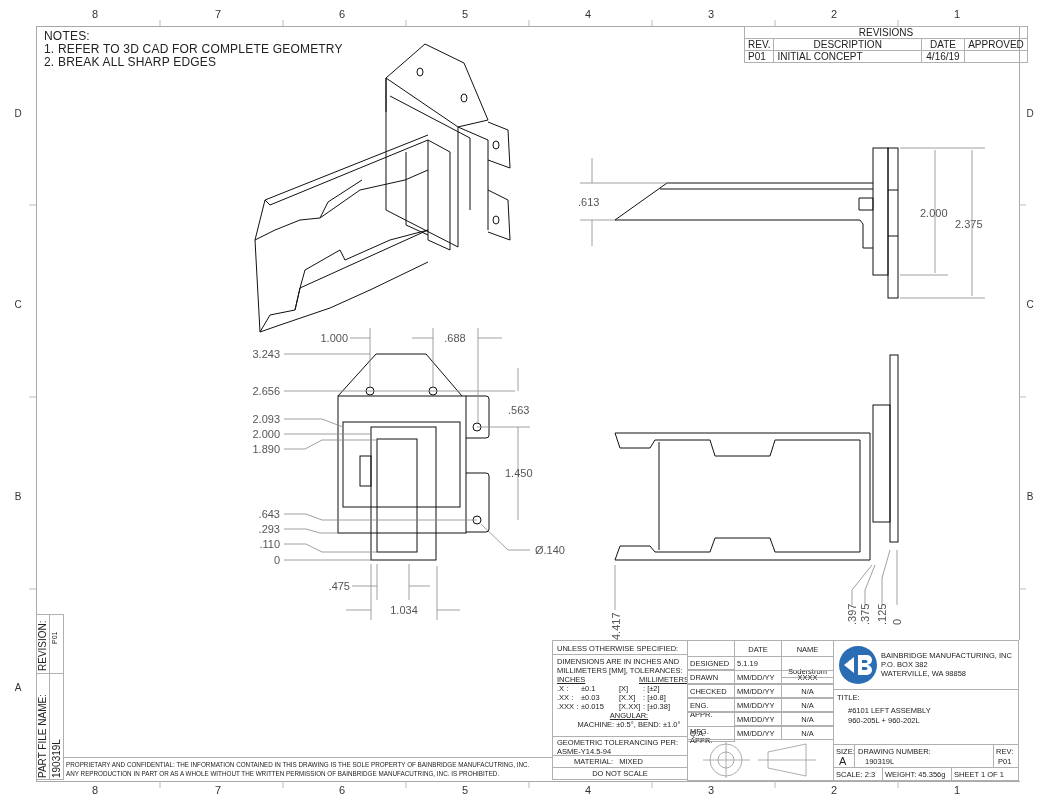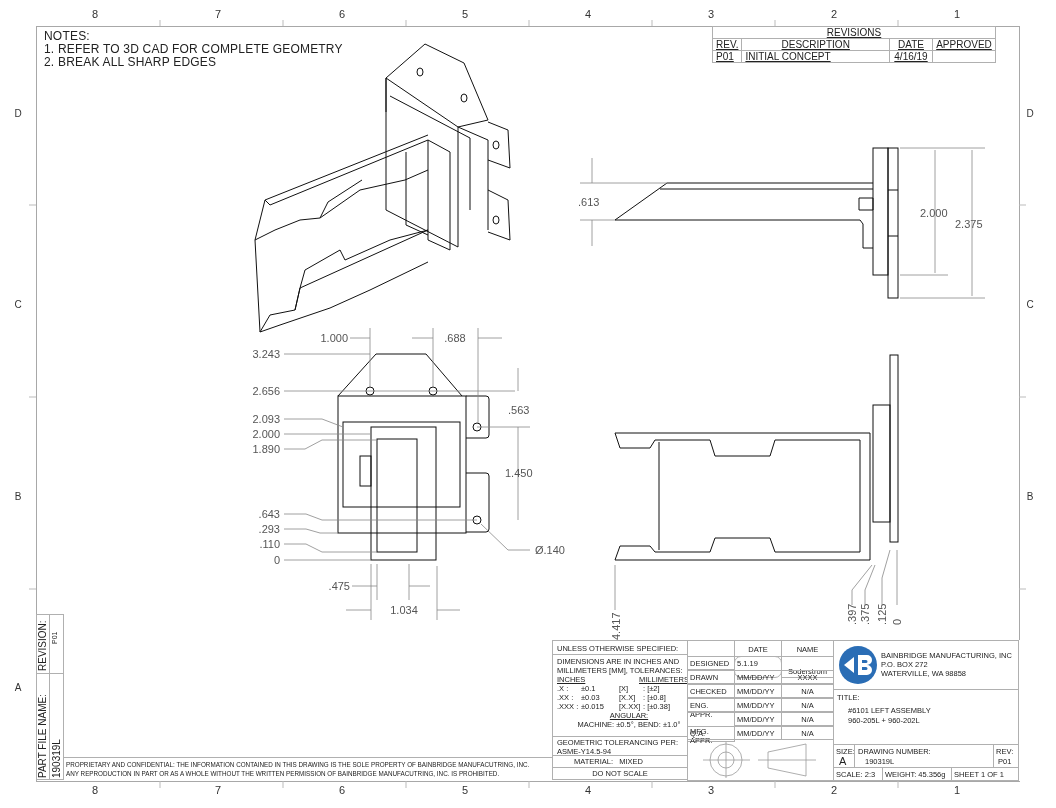--- a/index.html
+++ b/index.html
@@ -81,21 +81,21 @@
       <line x1="1019" y1="589" x2="1026" y2="589"></line>
   </g>
 </svg>
 
 <div class="notes">
   <div>NOTES:</div>
   <div>1.  REFER TO 3D CAD FOR COMPLETE GEOMETRY</div>
   <div>2.  BREAK ALL SHARP EDGES</div>
 </div>
 
-<table class="grid rev" style="left:712px;top:26px;width:284px;text-decoration:underline;">
+<table class="grid rev" style="left:744px;top:26px;width:284px;">
   <tbody>
       <tr>
         <td colspan="4" style="text-align:center;">REVISIONS</td>
       </tr>
   <tr>
     <td style="width:22px;">REV.</td>
     <td style="text-align:center;">DESCRIPTION</td>
     <td style="text-align:center;width:36px;">DATE</td>
     <td style="text-align:center;width:56px;">APPROVED</td>
   </tr>
@@ -320,21 +320,21 @@
   <div class="cell t7" style="left:0;top:127px;width:136px;height:13px;padding:1px 4px;text-align:center;">DO NOT SCALE</div>
 </div>
 
 <div class="tb" style="left:687px;top:640px;width:147px;height:100px;">
   <div class="cell" style="left:0;top:0;width:48px;height:17px;"></div>
   <div class="cell t7" style="left:47px;top:0;width:48px;height:17px;text-align:center;padding-top:4px;">DATE</div>
   <div class="cell t7" style="left:94px;top:0;width:53px;height:17px;text-align:center;padding-top:4px;">NAME</div>
   <div style="position:absolute;left:0;top:16px;">
     <div style="position:relative;height:14px;">
       <div class="cell t7" style="left:0;top:0;width:48px;height:14px;padding:2px 2px;">DESIGNED</div>
-      <div class="cell t7" style="left:47px;top:0;width:48px;height:22px;padding:2px 2px;border-radius:7px;">5.1.19</div>
+      <div class="cell t7" style="left:47px;top:0;width:48px;height:28px;padding:2px 2px;">5.1.19</div>
       <div class="cell t7" style="left:94px;top:0;width:53px;height:14px;padding:10px 2px;text-align:center;">Soderstrom</div>
     </div>
     <div style="position:relative;height:14px;">
       <div class="cell t7" style="left:0;top:0;width:48px;height:14px;padding:2px 2px;">DRAWN</div>
       <div class="cell t7" style="left:47px;top:0;width:48px;height:14px;padding:2px 2px;">MM/DD/YY</div>
       <div class="cell t7" style="left:94px;top:0;width:53px;height:14px;padding:2px 2px;text-align:center;">XXXX</div>
     </div>
     <div style="position:relative;height:14px;">
       <div class="cell t7" style="left:0;top:0;width:48px;height:14px;padding:2px 2px;">CHECKED</div>
       <div class="cell t7" style="left:47px;top:0;width:48px;height:14px;padding:2px 2px;">MM/DD/YY</div>
@@ -373,21 +373,21 @@
 
 <div class="tb" style="left:833px;top:640px;width:186px;height:141px;padding-left:31px;">
   <div class="cell" style="left:0;top:0;width:186px;height:50px;">
     <svg class="abs" style="left:4px;top:4px;" width="40" height="40">
       <circle cx="20" cy="20" r="19" fill="#2a6db5"></circle>
       <path d="M6,20 L16,12 L16,28 Z" fill="#fff"></path>
       <path d="M20,10 h9 a5,5 0 0 1 0,10 a5,5 0 0 1 0,10 h-9 Z" fill="#fff"></path>
       <path d="M24,15 h4 a1.5,1.5 0 0 1 0,3 h-4 Z M24,22 h4 a1.5,1.5 0 0 1 0,3 h-4 Z" fill="#2a6db5"></path>
     </svg>
     <div class="abs t7" style="left:47px;top:10px;white-space:nowrap;">BAINBRIDGE MANUFACTURING, INC</div>
-    <div class="abs t7" style="left:47px;top:19px;">P.O. BOX 272</div>
+    <div class="abs t7" style="left:47px;top:19px;">P.O. BOX 382</div>
     <div class="abs t7" style="left:47px;top:28px;">WATERVILLE, WA 98858</div>
   </div>
   <div class="cell" style="left:0;top:49px;width:186px;height:56px;">
     <div class="abs t7" style="left:3px;top:3px;">TITLE:</div>
     <div class="abs t7" style="left:14px;top:16px;">#6101 LEFT ASSEMBLY</div>
     <div class="abs t7" style="left:14px;top:26px;">960-205L + 960-202L</div>
   </div>
   <div class="cell" style="left:0;top:104px;width:22px;height:24px;">
     <div class="abs t7" style="left:2px;top:2px;">SIZE:</div>
     <div class="abs" style="left:5px;top:10px;font-size:11px;">A</div>

